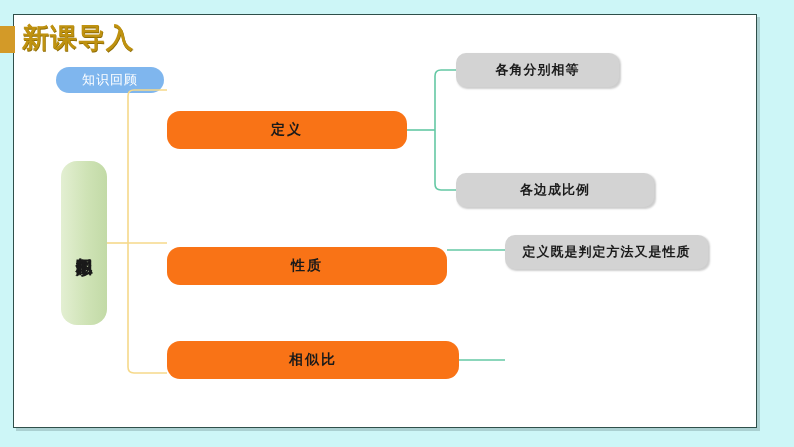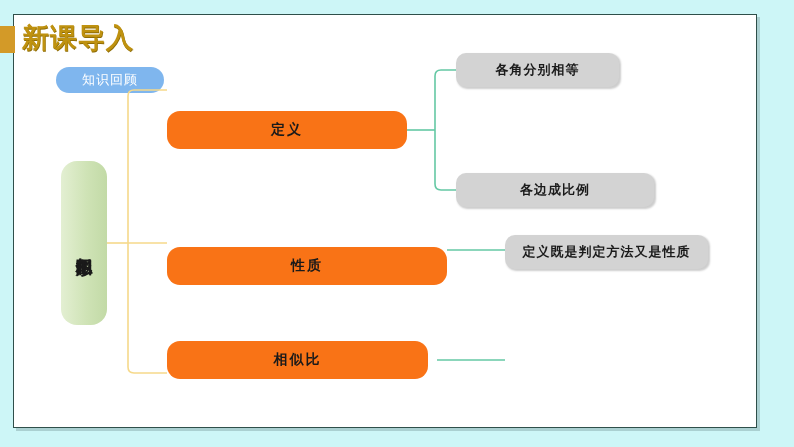--- a/index.html
+++ b/index.html
@@ -105,21 +105,21 @@
 
   .mid-node {
     background: #f97316;
     border-radius: 13px;
     font-size: 14px;
     letter-spacing: 2px;
     height: 38px;
   }
   .mid-1 { left: 167px; top: 111px; width: 240px; }
   .mid-2 { left: 167px; top: 231px; width: 280px; margin-top: 16px; }
-  .mid-3 { left: 167px; top: 341px; width: 261px; }
+  .mid-3 { left: 167px; top: 341px; width: 292px; }
 
   .leaf-node {
     background: #d3d3d3;
     border-radius: 10px;
     font-size: 13px;
     letter-spacing: 1px;
     height: 34px;
     box-shadow: 1.5px 1.5px 2px rgba(0,0,0,0.20);
     font-family: Liberation Mono, monospace;
   }

